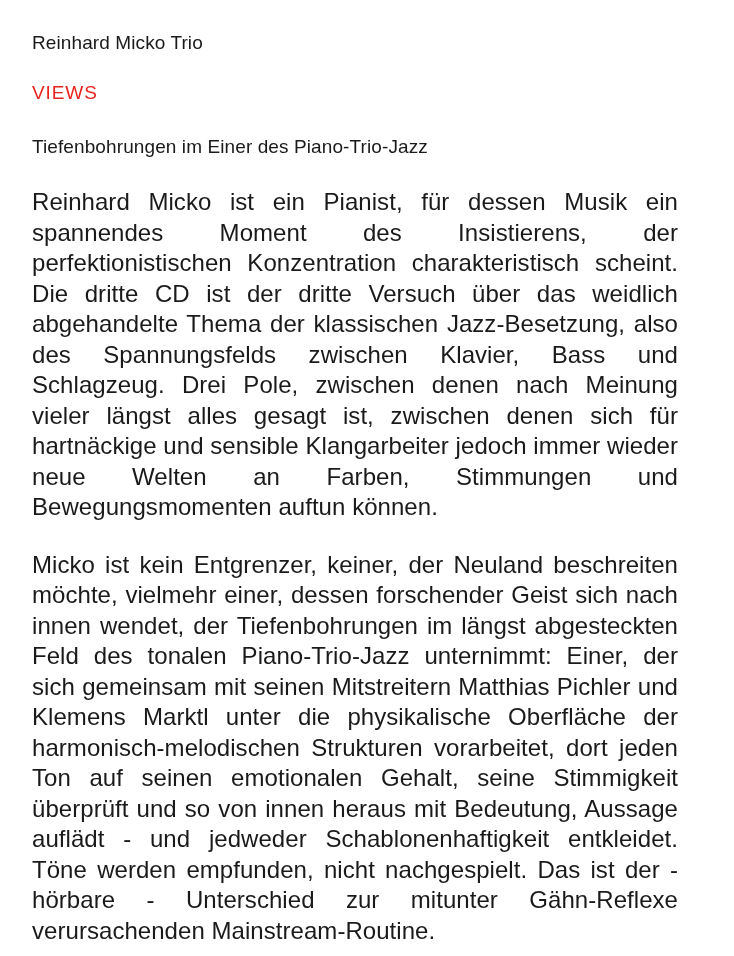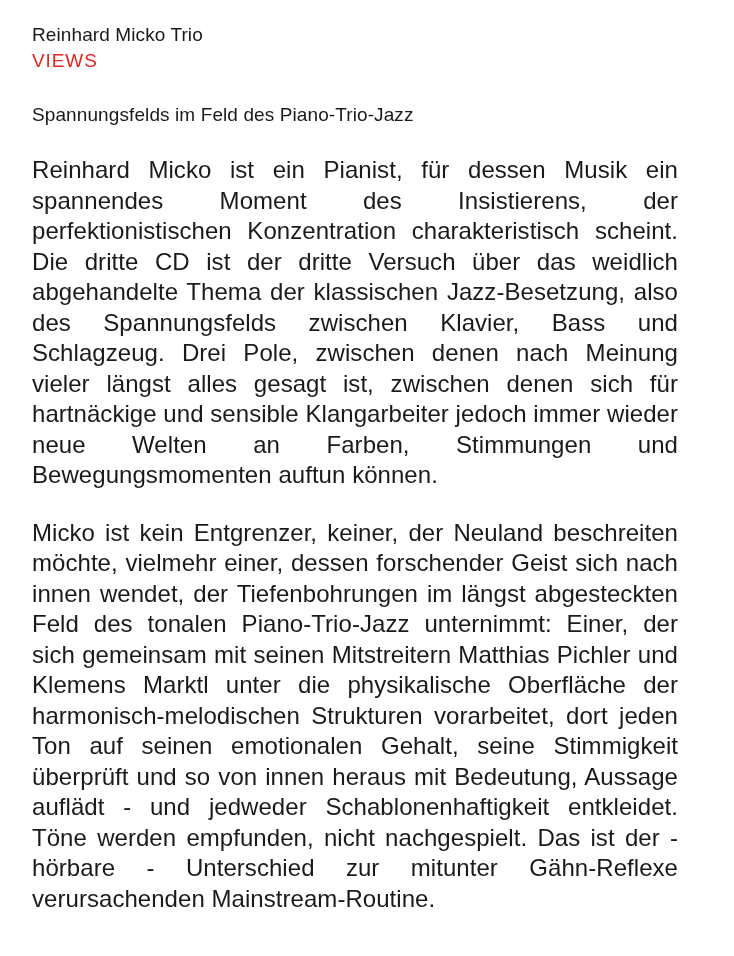--- a/index.html
+++ b/index.html
@@ -11,36 +11,37 @@
     width: 734px;
     height: 956px;
     font-family: "Liberation Sans", sans-serif;
     color: #000000;
     overflow: hidden;
   }
   .page {
     box-sizing: border-box;
     width: 710px;
     height: 956px;
-    padding: 22px 32px 0 32px;
+    padding: 30px 32px 0 32px;
   }
   .header-block {
     margin-bottom: 28px;
   }
   .artist {
     font-size: 19px;
     line-height: 26px;
     color: #1a1a1a;
     letter-spacing: 0.1px;
   }
   .album {
     font-size: 19px;
     line-height: 26px;
     color: #e8231f;
     letter-spacing: 0.9px;
+    margin-top: 24px;
   }
   .subtitle {
     font-size: 19px;
     line-height: 26px;
     color: #1a1a1a;
     margin-bottom: 27px;
     letter-spacing: 0.1px;
   }
   .body-par {
     font-size: 24px;
@@ -59,19 +60,19 @@
 </head>
 <body>
 
 <div class="page">
 
   <div class="header-block">
     <div class="artist">Reinhard Micko Trio</div>
     <div class="album" style="color: rgb(232, 35, 31);">VIEWS</div>
   </div>
 
-  <div class="subtitle">Spannungsfelds im Feld des Piano-Trio-Jazz</div>
+  <div class="subtitle">Tiefenbohrungen im Einer des Piano-Trio-Jazz</div>
 
   <p class="body-par">Reinhard Micko ist ein Pianist, für dessen Musik ein spannendes Moment des Insistierens, der perfektionistischen Konzentration charakteristisch scheint. Die dritte CD ist der dritte Versuch über das weidlich abgehandelte Thema der klassischen Jazz-Besetzung, also des Spannungsfelds zwischen Klavier, Bass und Schlagzeug. Drei Pole, zwischen denen nach Meinung vieler längst alles gesagt ist, zwischen denen sich für hartnäckige und sensible Klangarbeiter jedoch immer wieder neue Welten an Farben, Stimmungen und Bewegungsmomenten auftun können.</p>
 
   <p class="body-par">Micko ist kein Entgrenzer, keiner, der Neuland beschreiten möchte, vielmehr einer, dessen forschender Geist sich nach innen wendet, der Tiefenbohrungen im längst abgesteckten Feld des tonalen Piano-Trio-Jazz unternimmt: Einer, der sich gemeinsam mit seinen Mitstreitern Matthias Pichler und Klemens Marktl unter die physikalische Oberfläche der harmonisch-melodischen Strukturen vorarbeitet, dort jeden Ton auf seinen emotionalen Gehalt, seine Stimmigkeit überprüft und so von innen heraus mit Bedeutung, Aussage auflädt - und jedweder Schablonenhaftigkeit entkleidet. Töne werden empfunden, nicht nachgespielt. Das ist der - hörbare - Unterschied zur mitunter Gähn-Reflexe verursachenden Mainstream-Routine.</p>
 
 </div>
 
 </body></html>

